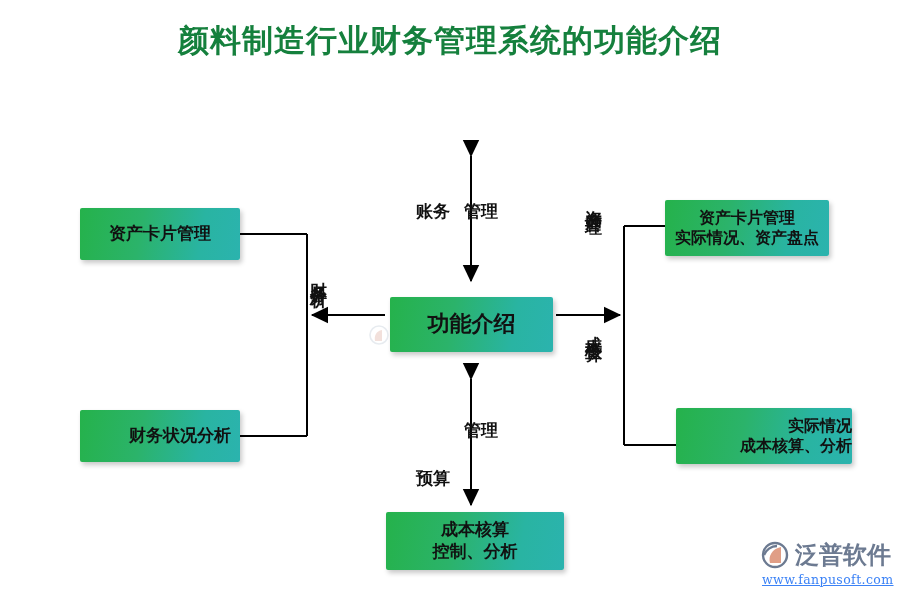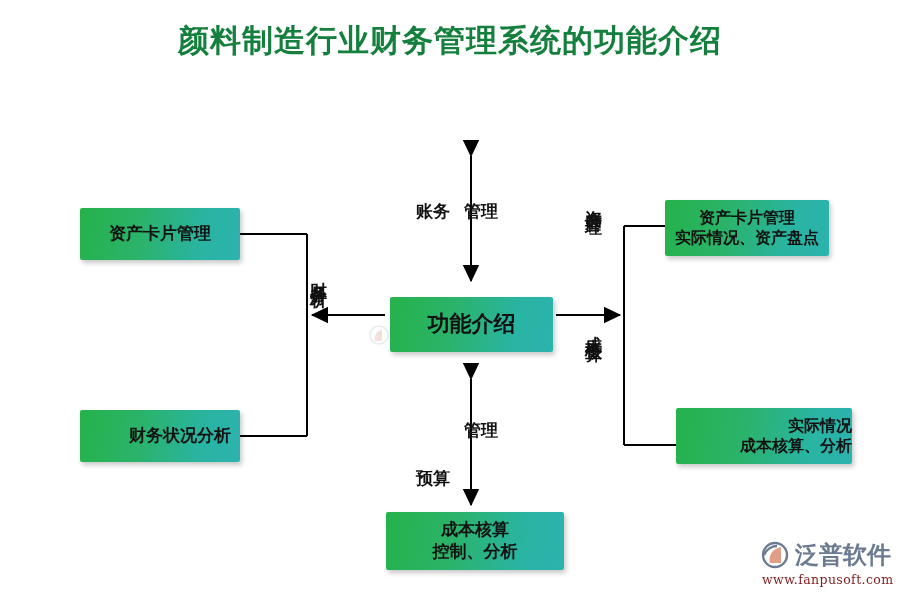--- a/index.html
+++ b/index.html
@@ -131,25 +131,26 @@
   }
   #brand .brand-name {
     font-size: 24px;
     font-weight: bold;
     color: #6C7A91;
     letter-spacing: 0px;
     font-family: "DejaVu Sans", "Liberation Sans", sans-serif;
   }
   #brand .brand-url {
     font-size: 12.5px;
-    color: #7f1d1d;
+    color: #3b82f6;
     letter-spacing: 0.4px;
     margin-top: 2px;
     margin-left: 2px;
     font-family: "DejaVu Serif", "Liberation Serif", serif;
+    text-decoration: underline;
   }
 </style>
 </head>
 <body>
 
 <div id="canvas">
 
   <div class="page-title">颜料制造行业财务管理系统的功能介绍</div>
 
   <svg id="wires" viewBox="0 0 900 600">

